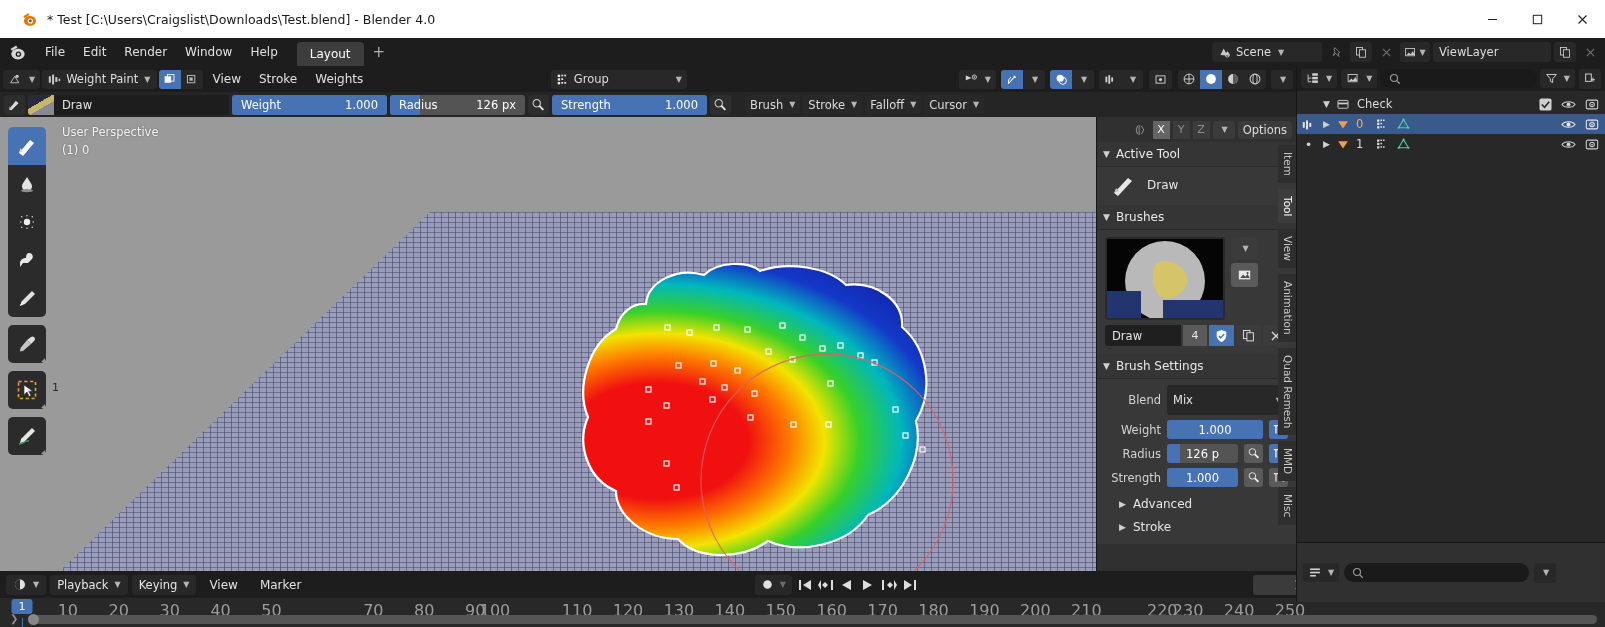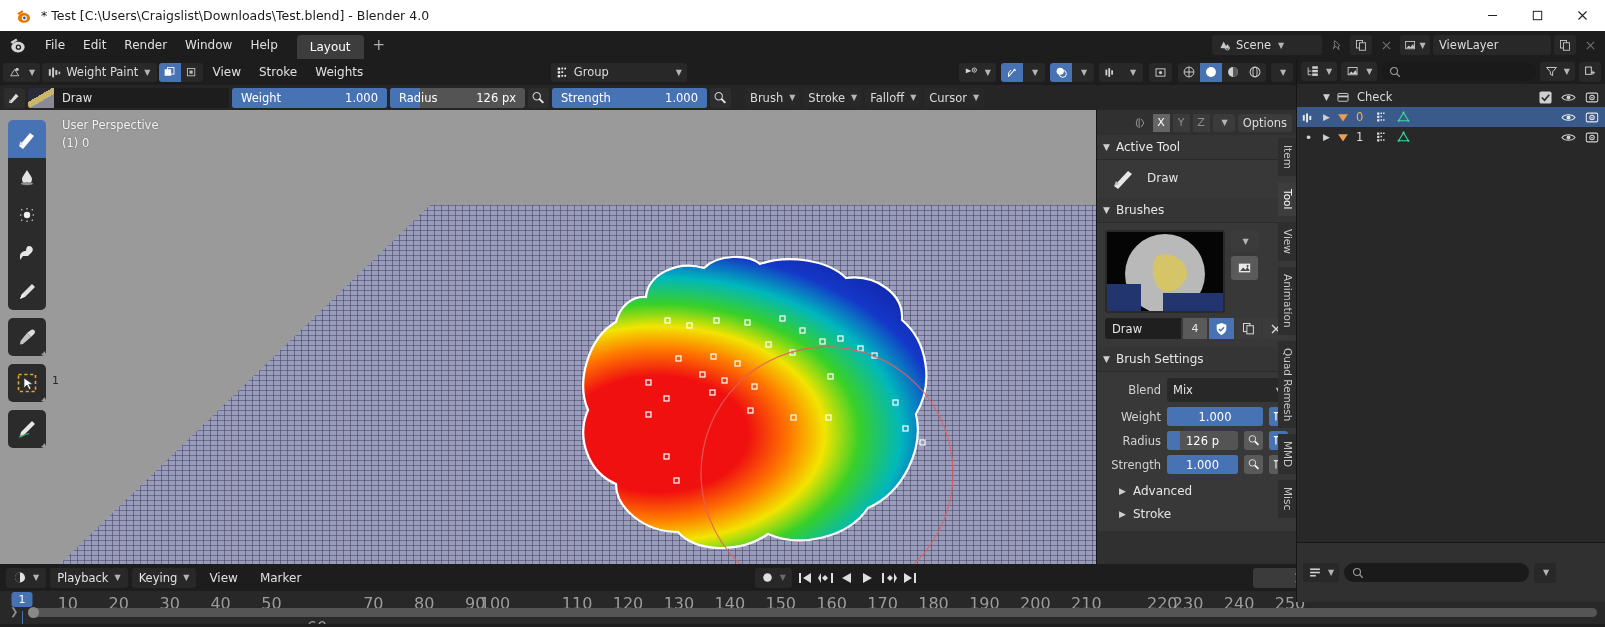--- a/index.html
+++ b/index.html
@@ -10,22 +10,22 @@
     font-size: 12px;
     color: #e5e5e5;
     overflow: hidden;
     position: relative;
     -webkit-font-smoothing: antialiased;
   }
   .row { display: flex; align-items: center; }
 
   
   #titlebar {
-    height: 31px; background: #ffffff; color: #1a1a1a;
-    display: flex; align-items: center; padding-left: 15px;
+    height: 38px; background: #ffffff; color: #1a1a1a;
+    display: flex; align-items: center; padding-left: 21px;
     font-size: 12.5px;
   }
   #titlebar .blender-logo { width: 18px; height: 18px; margin-right: 8px; flex: 0 0 auto;}
   #titlebar .ttl { white-space: nowrap; }
   #winbtns { margin-left: auto; display: flex; height: 31px; }
   #winbtns .wb {
     width: 45px; height: 31px; display: flex; align-items: center; justify-content: center;
     color: #222; font-size: 13px;
   }
   #winbtns .wb svg { display:block; }
@@ -144,21 +144,21 @@
   .fld-row { display:flex; align-items:center; gap:6px; margin-bottom: 5px; }
   .fld-lab { width: 56px; text-align: right; font-size: 11.5px; color: #d2d2d2; }
   .fld {
     flex:1 1 auto; height: 19px; background: #545454; border-radius: 3px; display:flex; align-items:center;
     justify-content:center; font-size: 11.5px; color:#fff; position: relative; overflow:hidden;
   }
   .fld .fillb { position:absolute; left:0;top:0;bottom:0; background:#4772b3; }
   .fld span { z-index:2; }
   .ico-btn { width: 19px; height: 19px; background:#4772b3; border-radius:3px; display:flex;align-items:center;justify-content:center; flex:0 0 auto;}
   .ico-btn.grey { background:#5a5a5a; }
-  .dropdown { flex:1 1 auto; height:24px; background:#282828; border-radius:3px; display:flex;align-items:center; padding:0 6px; font-size:11.5px; }
+  .dropdown { flex:1 1 auto; height:30px; background:#282828; border-radius:3px; display:flex;align-items:center; padding:0 6px; font-size:11.5px; }
   .dropdown .chev { margin-left:auto; }
   #vtab-col {
     position: absolute; right: 0px; top: 28px; width: 18px; z-index: 16;
     display: flex; flex-direction: column; gap: 6px;
   }
   .vtab {
     width: 18px; background: #2e2e2e; color: #c9c9c9; font-size: 10.5px;
     writing-mode: vertical-rl; text-orientation: mixed;
     padding: 7px 2px; border-radius: 0 0 0 0; text-align: center;
   }

